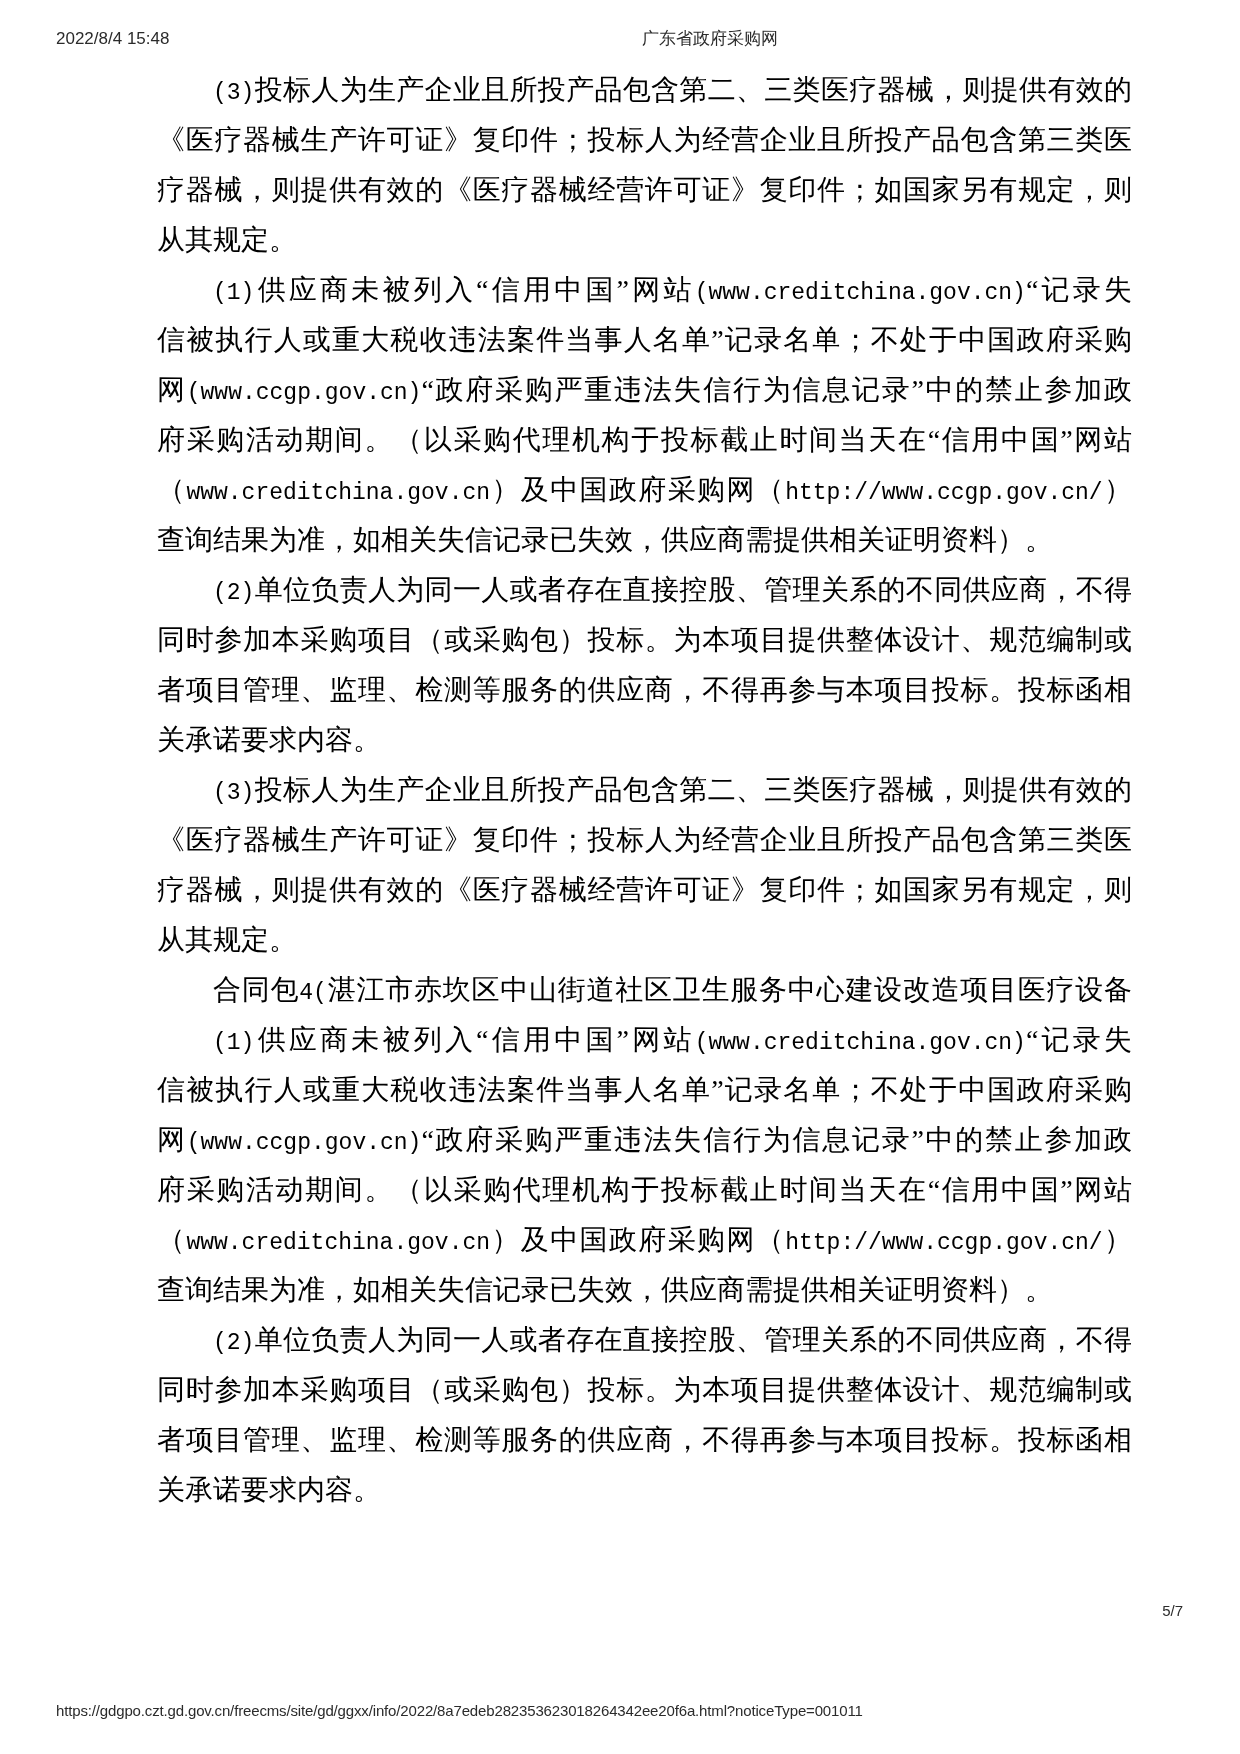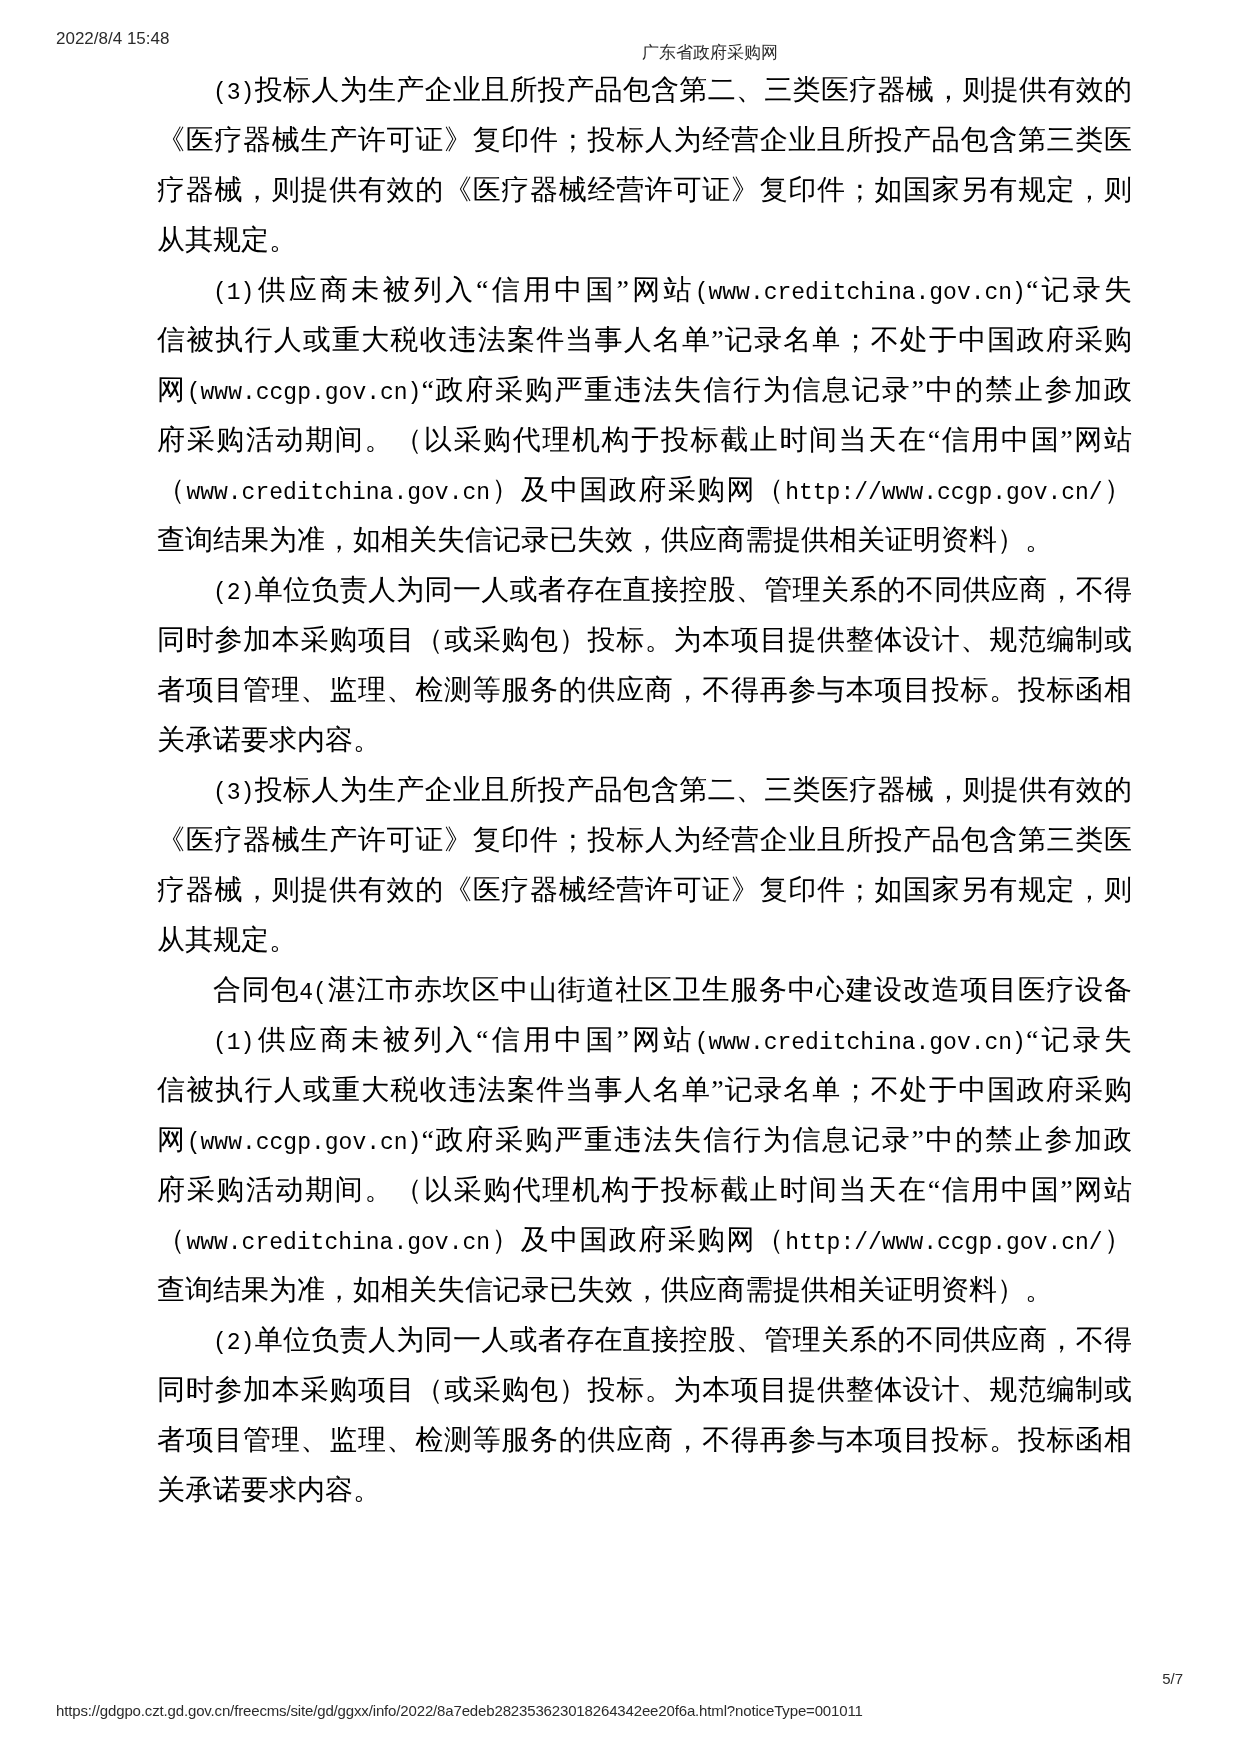--- a/index.html
+++ b/index.html
@@ -26,21 +26,20 @@
     position: absolute;
     left: 460px;
     top: 30px;
     width: 500px;
     text-align: center;
     font-family: "Liberation Sans", "DejaVu Sans", sans-serif;
     font-size: 17px;
     line-height: 18px;
     color: #2b2b2b;
     white-space: nowrap;
-    margin-top: 14px;
   }
   .document-body {
     position: absolute;
     left: 157px;
     top: 65px;
     width: 975px;
     font-size: 28px;
     color: #000;
   }
   .line {
@@ -71,21 +70,21 @@
     font-size: 15px;
     line-height: 17px;
     letter-spacing: -0.15px;
     color: #2b2b2b;
     white-space: nowrap;
     text-align: right;
   }
   .footer-page {
     position: absolute;
     right: 57px;
-    top: 1670px;
+    top: 1602px;
     font-family: "Liberation Sans", "DejaVu Sans", sans-serif;
     font-size: 15px;
     line-height: 17px;
     color: #2b2b2b;
     white-space: nowrap;
   }
 </style>
 </head>
 <body>
 

